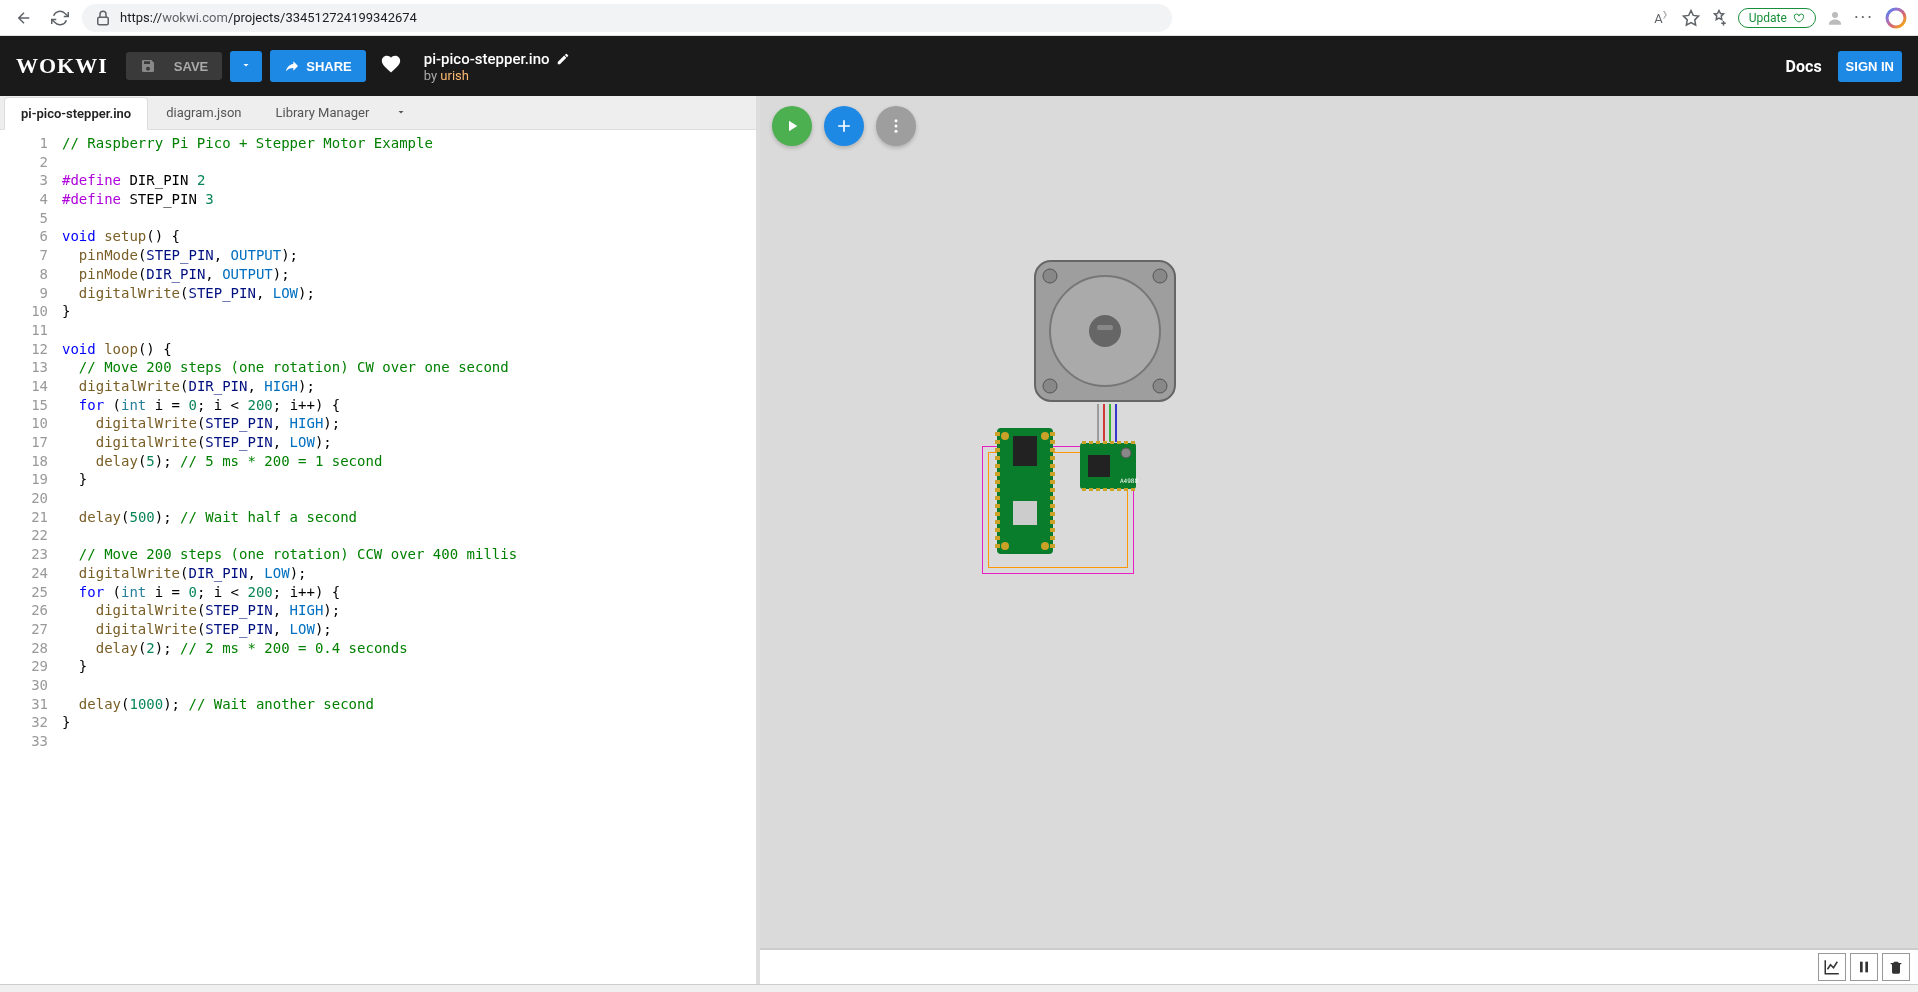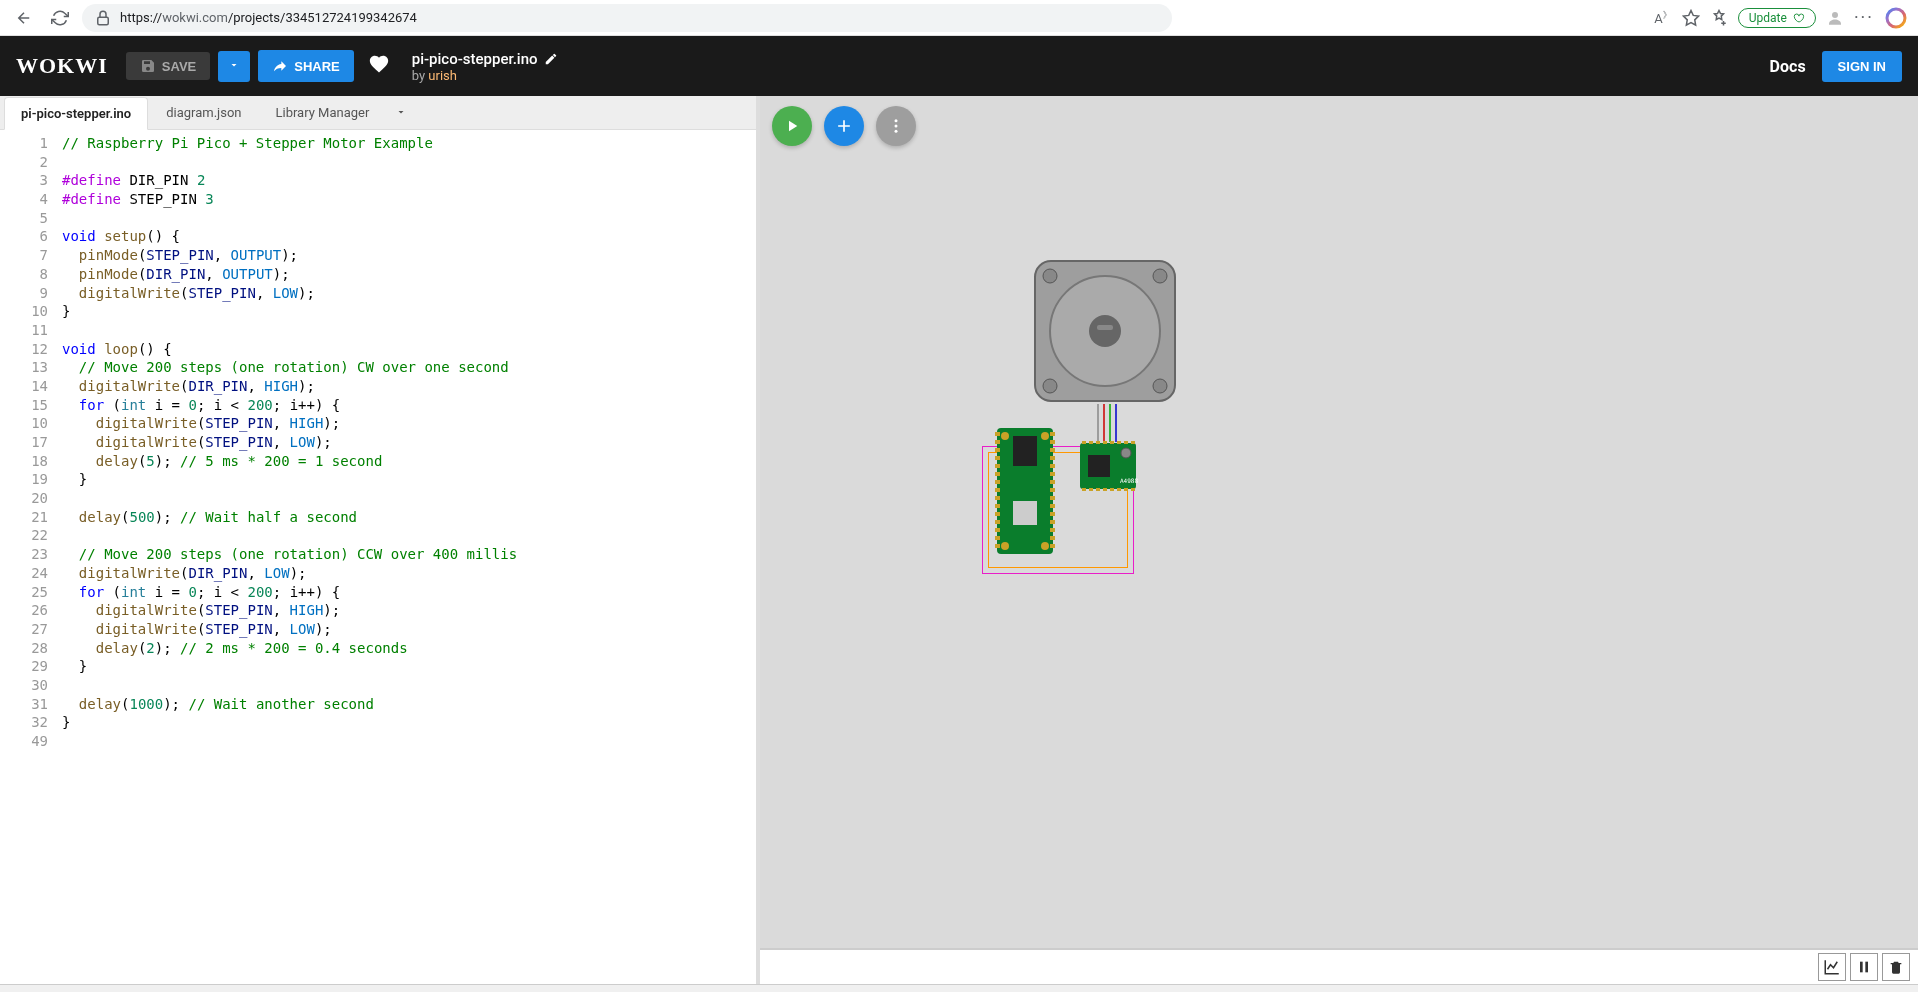--- a/index.html
+++ b/index.html
@@ -12,31 +12,31 @@
 .url-text { color: #202124; }
 .url-host { color: #5f6368; }
 .browser-right { display: flex; align-items: center; gap: 10px; margin-left: auto; }
 .update-pill { border: 1px solid #1a8f3b; color: #1a8f3b; border-radius: 16px; padding: 2px 10px; font-size: 12px; display: flex; align-items: center; gap: 4px; }
 .icon-sm { width: 18px; height: 18px; }
 .copilot-icon { width: 24px; height: 24px; border-radius: 50%; }
 
 
 .wokwi-bar { background: #1a1a1a; color: #fff; height: 60px; display: flex; align-items: center; padding: 0 16px; gap: 8px; }
 .wokwi-logo { font-family: Georgia, serif; font-size: 22px; font-weight: bold; letter-spacing: 1px; }
-.save-btn { background: #3a3a3a; color: #aaa; border: none; padding: 6px 14px; border-radius: 3px; display: flex; align-items: center; gap: 6px; font-size: 13px; font-weight: 600; cursor: pointer; text-align: center; }
+.save-btn { background: #3a3a3a; color: #aaa; border: none; padding: 6px 14px; border-radius: 3px; display: flex; align-items: center; gap: 18px; font-size: 13px; font-weight: 600; cursor: pointer; text-align: center; }
 .save-dropdown { background: #1E88E5; color: #fff; border: none; padding: 8px 10px; border-radius: 3px; cursor: pointer; }
 .share-btn { background: #1E88E5; color: #fff; border: none; padding: 8px 14px; border-radius: 3px; display: flex; align-items: center; gap: 6px; font-size: 13px; font-weight: 600; cursor: pointer; }
 .heart-btn { color: #fff; padding: 6px; cursor: pointer; }
 .project-title { margin-left: 8px; }
 .project-title .name { font-size: 15px; font-weight: 500; display: flex; align-items: center; gap: 6px; }
 .project-title .by { font-size: 13px; color: #aaa; }
 .project-title .by a { color: #fdba74; text-decoration: none; }
 .wokwi-right { margin-left: auto; display: flex; align-items: center; gap: 16px; }
 .docs-link { color: #fff; font-size: 16px; font-weight: 700; }
-.signin-btn { background: #1E88E5; color: #fff; border: none; padding: 8px 16px; border-radius: 3px; font-size: 13px; font-weight: 600; cursor: pointer; text-align: right; }
+.signin-btn { background: #1E88E5; color: #fff; border: none; padding: 8px 8px; border-radius: 3px; font-size: 13px; font-weight: 600; cursor: pointer; text-align: right; }
 
 
 .main { display: flex; height: calc(100% - 36px - 48px - 20px); }
 .left-pane { width: 760px; display: flex; flex-direction: column; border-right: 4px solid #ddd; }
 .right-pane { flex: 1; background: #dadada; display: flex; flex-direction: column; position: relative; }
 
 
 .tabs { display: flex; align-items: center; background: #eee; border-bottom: 1px solid #ddd; height: 34px; padding-left: 4px; gap: 2px; }
 .tab { padding: 8px 16px; font-size: 13px; color: #555; cursor: pointer; border-radius: 4px 4px 0 0; }
 .tab.active { background: #fff; font-weight: 600; color: #222; border: 1px solid #ddd; border-bottom: 1px solid #fff; margin-bottom: -1px; }
@@ -214,21 +214,21 @@
           <div>23</div>
           <div>24</div>
           <div>25</div>
           <div>26</div>
           <div>27</div>
           <div>28</div>
           <div>29</div>
           <div>30</div>
           <div>31</div>
           <div>32</div>
-          <div>49</div>
+          <div>33</div>
         </div>
       <div class="code" id="code"><div class="code-line"><span class="tok-comment">// Raspberry Pi Pico + Stepper Motor Example</span></div><div class="code-line">&nbsp;</div><div class="code-line"><span class="tok-define">#define</span><span> DIR_PIN </span><span class="tok-num">2</span></div><div class="code-line"><span class="tok-define">#define</span><span> STEP_PIN </span><span class="tok-num">3</span></div><div class="code-line">&nbsp;</div><div class="code-line"><span class="tok-keyword">void</span><span> </span><span class="tok-func">setup</span><span class="tok-punc">() {</span></div><div class="code-line"><span>  </span><span class="tok-func">pinMode</span><span class="tok-punc">(</span><span class="tok-ident">STEP_PIN</span><span class="tok-punc">, </span><span class="tok-const">OUTPUT</span><span class="tok-punc">);</span></div><div class="code-line"><span>  </span><span class="tok-func">pinMode</span><span class="tok-punc">(</span><span class="tok-ident">DIR_PIN</span><span class="tok-punc">, </span><span class="tok-const">OUTPUT</span><span class="tok-punc">);</span></div><div class="code-line"><span>  </span><span class="tok-func">digitalWrite</span><span class="tok-punc">(</span><span class="tok-ident">STEP_PIN</span><span class="tok-punc">, </span><span class="tok-const">LOW</span><span class="tok-punc">);</span></div><div class="code-line"><span class="tok-punc">}</span></div><div class="code-line">&nbsp;</div><div class="code-line"><span class="tok-keyword">void</span><span> </span><span class="tok-func">loop</span><span class="tok-punc">() {</span></div><div class="code-line"><span>  </span><span class="tok-comment">// Move 200 steps (one rotation) CW over one second</span></div><div class="code-line"><span>  </span><span class="tok-func">digitalWrite</span><span class="tok-punc">(</span><span class="tok-ident">DIR_PIN</span><span class="tok-punc">, </span><span class="tok-const">HIGH</span><span class="tok-punc">);</span></div><div class="code-line"><span>  </span><span class="tok-keyword">for</span><span class="tok-punc"> (</span><span class="tok-type">int</span><span> i </span><span class="tok-punc">= </span><span class="tok-num">0</span><span class="tok-punc">; i &lt; </span><span class="tok-num">200</span><span class="tok-punc">; i++) {</span></div><div class="code-line"><span>    </span><span class="tok-func">digitalWrite</span><span class="tok-punc">(</span><span class="tok-ident">STEP_PIN</span><span class="tok-punc">, </span><span class="tok-const">HIGH</span><span class="tok-punc">);</span></div><div class="code-line"><span>    </span><span class="tok-func">digitalWrite</span><span class="tok-punc">(</span><span class="tok-ident">STEP_PIN</span><span class="tok-punc">, </span><span class="tok-const">LOW</span><span class="tok-punc">);</span></div><div class="code-line"><span>    </span><span class="tok-func">delay</span><span class="tok-punc">(</span><span class="tok-num">5</span><span class="tok-punc">); </span><span class="tok-comment">// 5 ms * 200 = 1 second</span></div><div class="code-line"><span>  </span><span class="tok-punc">}</span></div><div class="code-line">&nbsp;</div><div class="code-line"><span>  </span><span class="tok-func">delay</span><span class="tok-punc">(</span><span class="tok-num">500</span><span class="tok-punc">); </span><span class="tok-comment">// Wait half a second</span></div><div class="code-line">&nbsp;</div><div class="code-line"><span>  </span><span class="tok-comment">// Move 200 steps (one rotation) CCW over 400 millis</span></div><div class="code-line"><span>  </span><span class="tok-func">digitalWrite</span><span class="tok-punc">(</span><span class="tok-ident">DIR_PIN</span><span class="tok-punc">, </span><span class="tok-const">LOW</span><span class="tok-punc">);</span></div><div class="code-line"><span>  </span><span class="tok-keyword">for</span><span class="tok-punc"> (</span><span class="tok-type">int</span><span> i </span><span class="tok-punc">= </span><span class="tok-num">0</span><span class="tok-punc">; i &lt; </span><span class="tok-num">200</span><span class="tok-punc">; i++) {</span></div><div class="code-line"><span>    </span><span class="tok-func">digitalWrite</span><span class="tok-punc">(</span><span class="tok-ident">STEP_PIN</span><span class="tok-punc">, </span><span class="tok-const">HIGH</span><span class="tok-punc">);</span></div><div class="code-line"><span>    </span><span class="tok-func">digitalWrite</span><span class="tok-punc">(</span><span class="tok-ident">STEP_PIN</span><span class="tok-punc">, </span><span class="tok-const">LOW</span><span class="tok-punc">);</span></div><div class="code-line"><span>    </span><span class="tok-func">delay</span><span class="tok-punc">(</span><span class="tok-num">2</span><span class="tok-punc">); </span><span class="tok-comment">// 2 ms * 200 = 0.4 seconds</span></div><div class="code-line"><span>  </span><span class="tok-punc">}</span></div><div class="code-line">&nbsp;</div><div class="code-line"><span>  </span><span class="tok-func">delay</span><span class="tok-punc">(</span><span class="tok-num">1000</span><span class="tok-punc">); </span><span class="tok-comment">// Wait another second</span></div><div class="code-line"><span class="tok-punc">}</span></div><div class="code-line">&nbsp;</div></div>
     </div>
   </div>
 
   <div class="right-pane">
     <div class="sim-toolbar">
       <div class="circ-btn circ-play">
         <svg width="18" height="18" viewBox="0 0 24 24" fill="#fff">
             <path d="M8 5v14l11-7z"></path>

